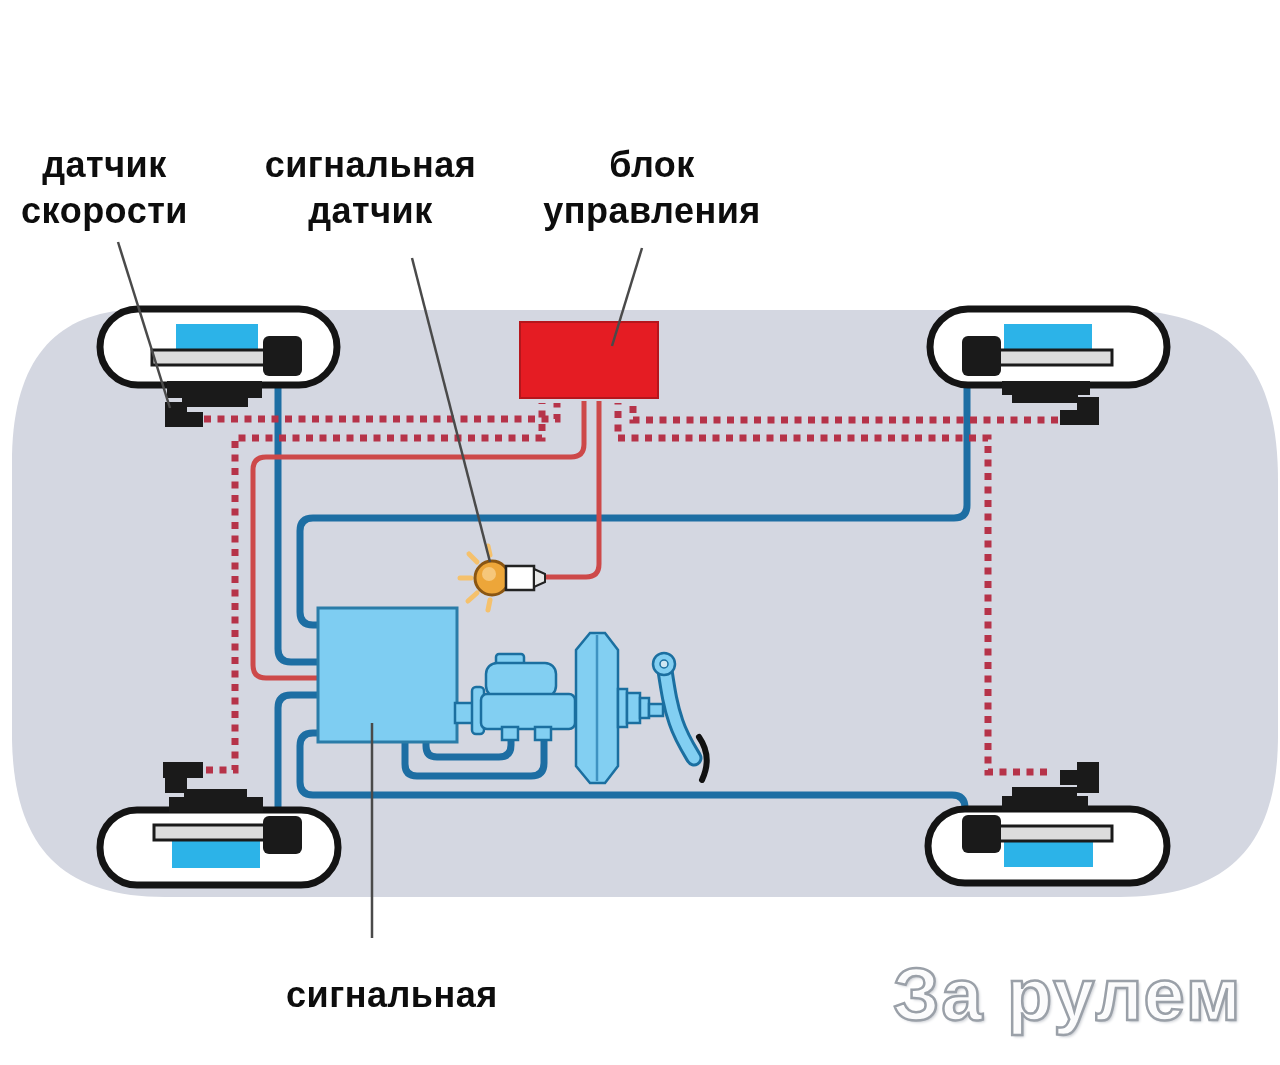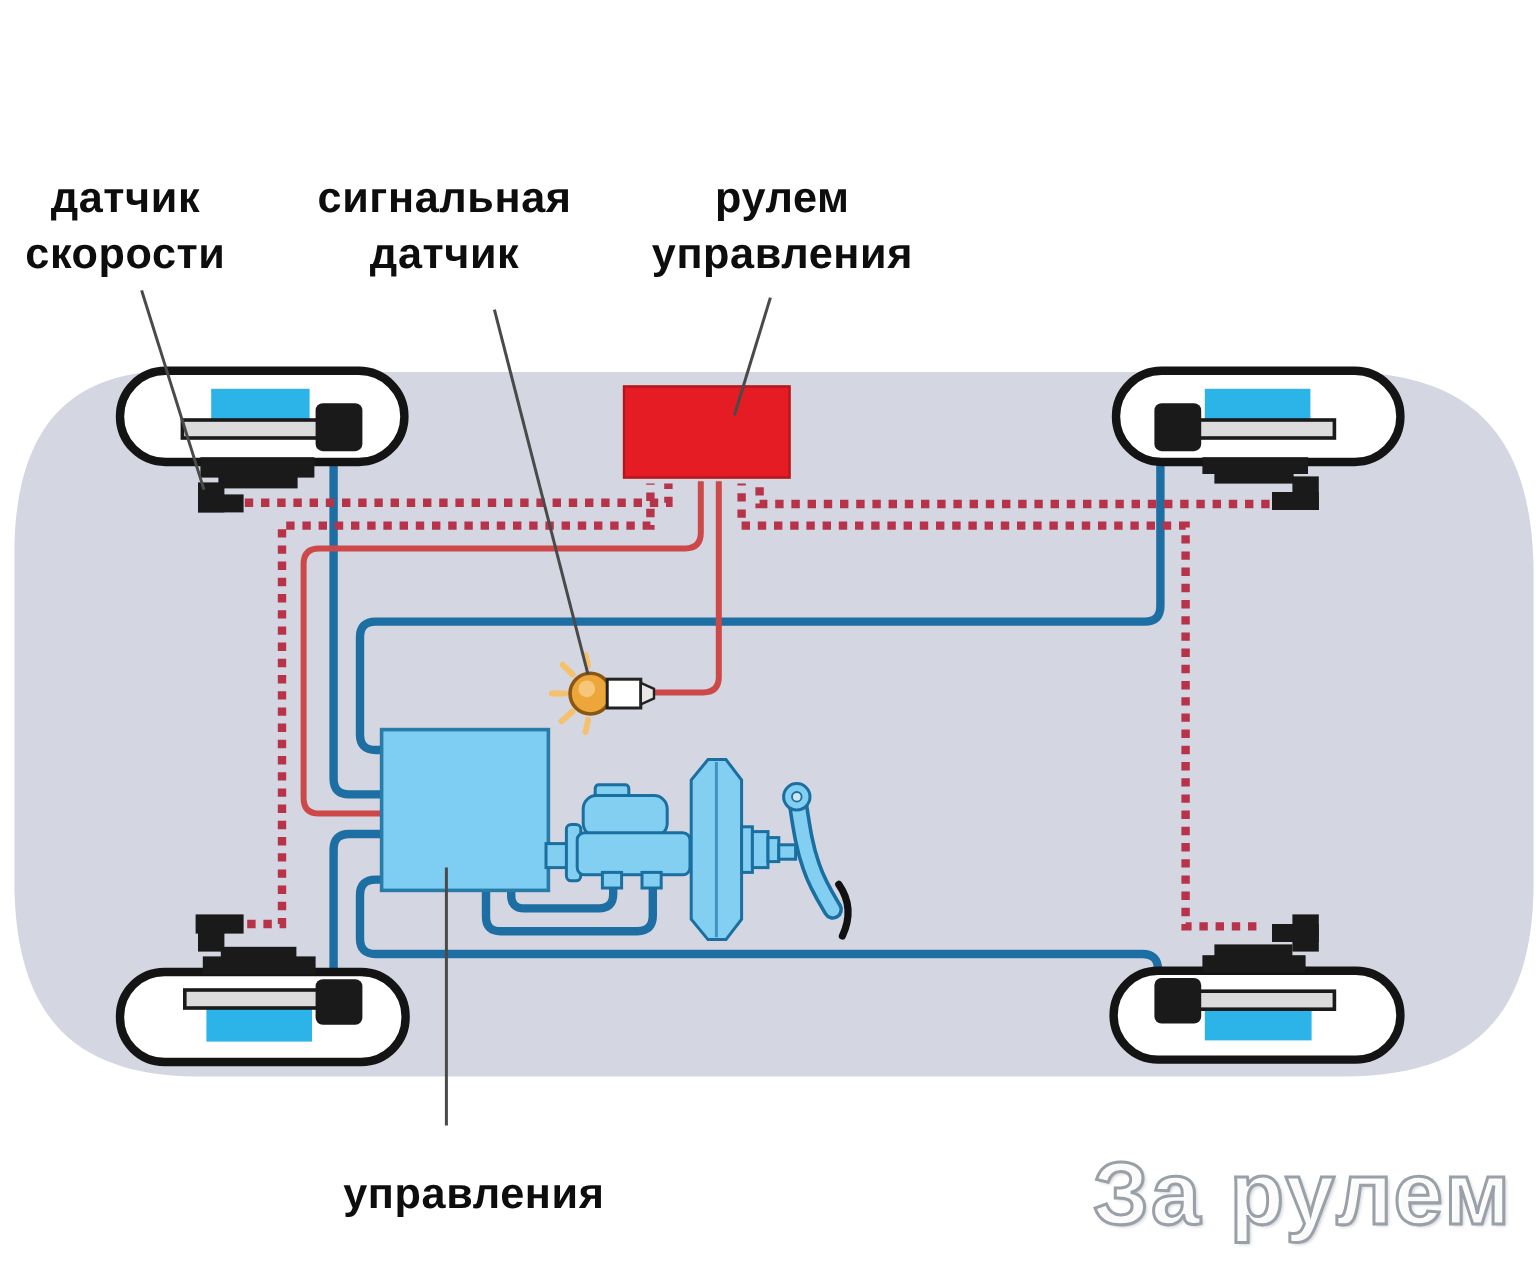--- a/index.html
+++ b/index.html
@@ -7,21 +7,21 @@
     position:relative;width:1280px;height:1065px;background:#ffffff;overflow:hidden;
     font-family:"Liberation Sans","DejaVu Sans",sans-serif;
   }
   .stage svg{position:absolute;left:0;top:0;}
   .diagram-label{
     position:absolute;color:#0d0d0d;font-weight:bold;font-size:36px;line-height:46px;
     text-align:center;letter-spacing:0.5px;
   }
   .label-pump{white-space:nowrap;text-align:left;}
   .watermark{
-    position:absolute;left:893px;top:958px;width:385px;text-align:center;
+    position:absolute;left:893px;top:958px;width:385px;text-align:left;
     font-size:74px;font-weight:bold;letter-spacing:2px;line-height:1;
     color:rgba(255,255,255,0.92);
     -webkit-text-stroke:2.5px #9aa0a8;
     text-shadow:2px 2px 3px #c9ccd2;
   }
 </style>
 </head>
 <body>
 
 <div class="stage">
@@ -146,19 +146,19 @@
     <line x1="412" y1="258" x2="490" y2="562"></line>
     <line x1="642" y1="248" x2="612" y2="346"></line>
     <line x1="372" y1="723" x2="372" y2="938"></line>
   </g>
 </svg>
 
 <div class="diagram-label" style="left:2px;top:142px;width:205px;">датчик скорости</div>
 
 <div class="diagram-label" style="left:258px;top:142px;width:225px;">сигнальная датчик</div>
 
-<div class="diagram-label" style="left:528px;top:142px;width:248px;">рулем управления</div>
+<div class="diagram-label" style="left:528px;top:142px;width:248px;">блок управления</div>
 
-<div class="diagram-label label-pump" style="left:286px;top:972px;width:260px;">управления</div>
+<div class="diagram-label label-pump" style="left:286px;top:972px;width:260px;">сигнальная</div>
 
 <div class="watermark">За рулем</div>
 
 </div>
 
 </body></html>

